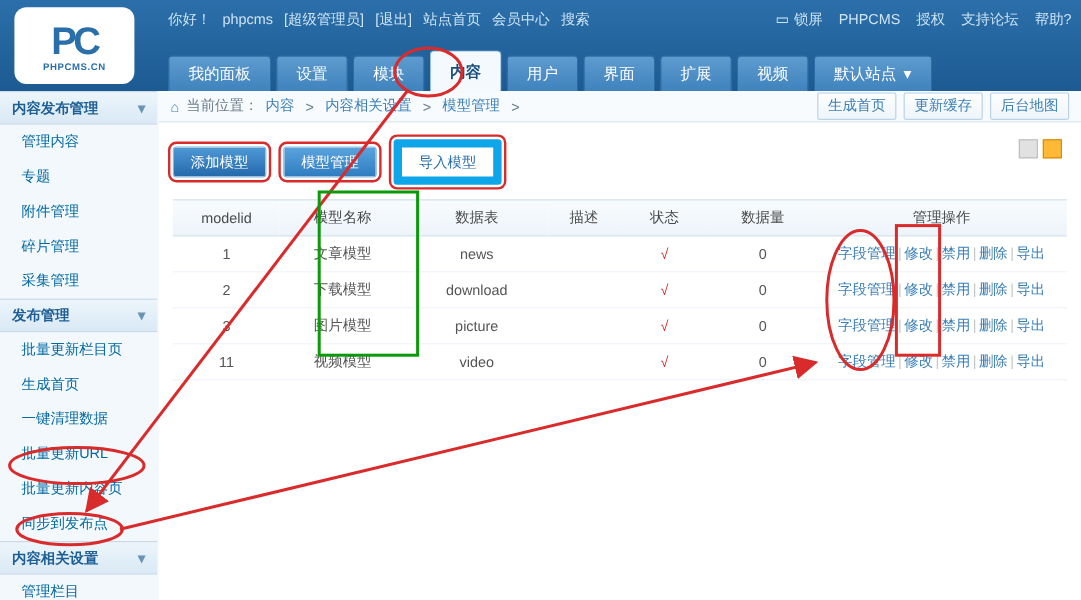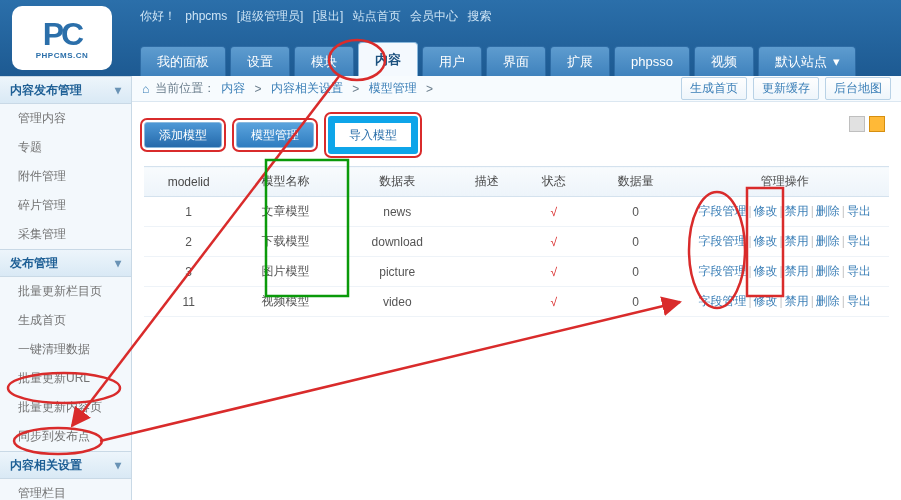--- a/index.html
+++ b/index.html
@@ -88,21 +88,21 @@
     height:28px;line-height:28px;
     padding:12px 10px;
     color:#1e5f95;font-weight:bold;
     border-top:1px solid #c9d9e6;border-bottom:1px solid #c9d9e6;
     cursor:pointer;
     display:flex;justify-content:space-between;align-items:center;
   }
   .side-group-title::after{content:"▾";color:#6a93b5;}
   .side-item{
     padding:6px 0 6px 18px;
-    color:#737373;
+    color:#0369a1;
     cursor:pointer;
   }
 
   
   .content {
     position:absolute;
     left:132px; right:0; top:76px; bottom:0;
     background:#fff;
     overflow:auto;
   }
@@ -185,29 +185,35 @@
   </div>
   <div class="topbar">
     <span>你好！</span>
     <span>phpcms</span>
     <span>[超级管理员]</span>
     <a>[退出]</a>
     <a>站点首页</a>
     <a>会员中心</a>
     <a>搜索</a>
   </div>
+  <div class="top-right">
+    <a class="lock">锁屏</a>
+    <a>PHPCMS</a>
+    <a>授权</a>
+    <a>支持论坛</a>
+    <a>帮助?</a>
+  </div>
   <div class="mainnav" id="mainnav">
       <div class="tab">我的面板</div>
       <div class="tab">设置</div>
       <div class="tab">模块</div>
       <div class="tab active">内容</div>
       <div class="tab">用户</div>
       <div class="tab">界面</div>
       <div class="tab">扩展</div>
-      <div class="tab">phpsso</div>
       <div class="tab">视频</div>
       <div class="tab default-site">默认站点</div>
     </div>
 </div>
 
 <div class="sidebar" id="sidebar">
     <div class="side-group-title">内容发布管理</div>
     <div class="side-item">管理内容</div>
     <div class="side-item">专题</div>
     <div class="side-item">附件管理</div>

